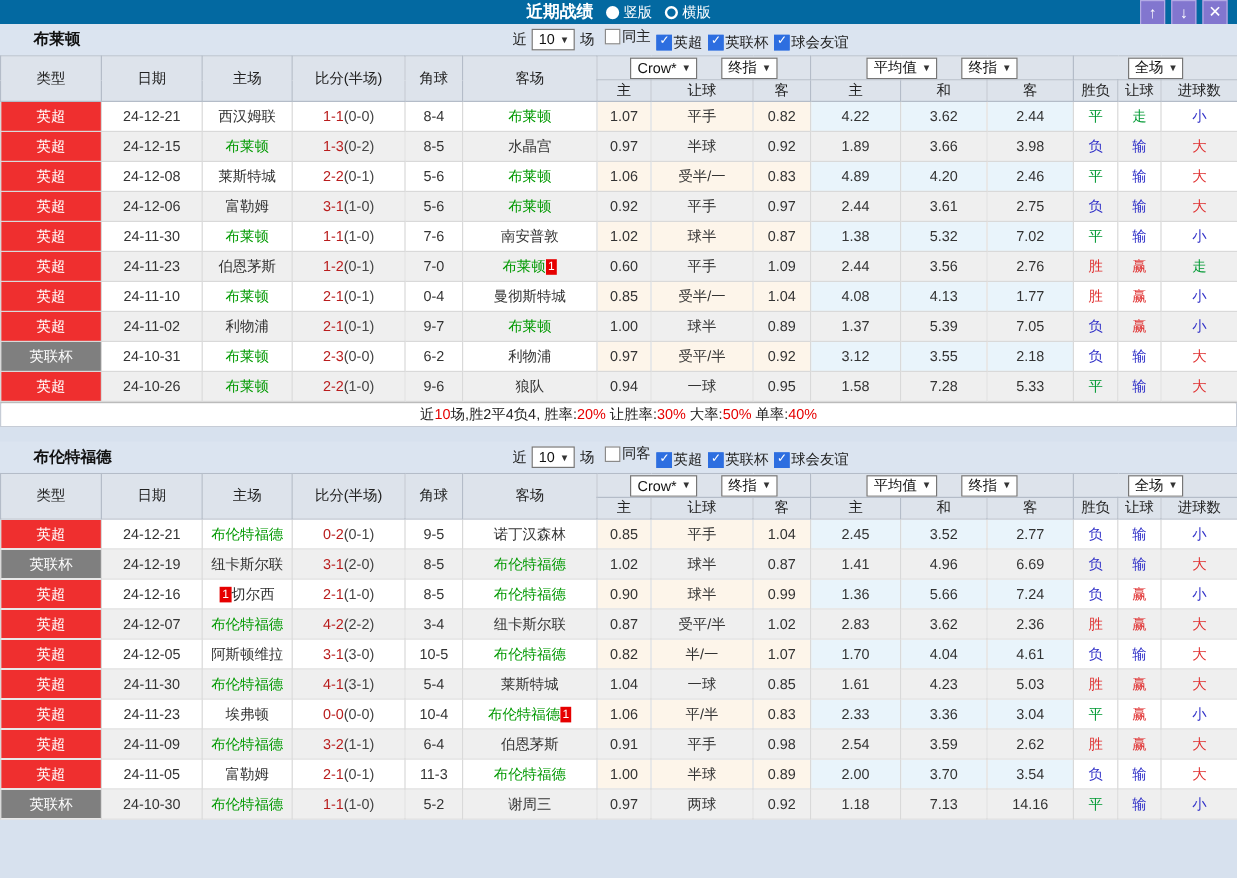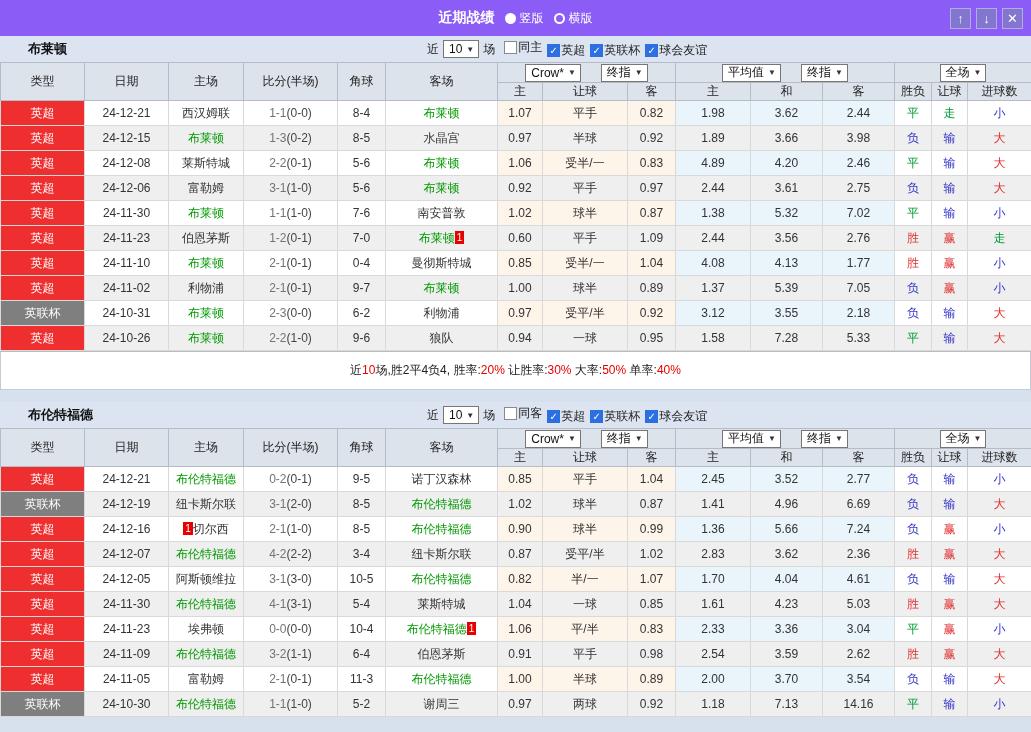--- a/index.html
+++ b/index.html
@@ -1,21 +1,21 @@
 <!DOCTYPE html>
 <html><head>
 <meta charset="utf-8">
 <style>
   * { box-sizing: border-box; }
   html,body { margin:0; padding:0; }
   body { font-family:"Liberation Sans","DejaVu Sans",sans-serif; }
   .page { width:1031px; height:732px; overflow:hidden; background:#d7e1ee; }
 
   
-  .titlebar { height:36px; background:#8b5cf6; position:relative; display:flex; align-items:center; }
+  .titlebar { height:20px; background:#0369a1; position:relative; display:flex; align-items:center; }
   .title-group { position:absolute; left:0; right:0; display:flex; justify-content:center; align-items:center; gap:10px; color:#fff; }
   .title { font-weight:bold; font-size:14px; }
   .radio-opt { display:flex; align-items:center; gap:4px; font-size:12px; cursor:pointer; }
   .radio { width:11px; height:11px; border-radius:50%; border:2px solid #fff; }
   .radio.on { background:#fff; }
   .winbtns { position:absolute; right:8px; display:flex; gap:5px; }
   .wbtn { width:21px; height:21px; background:#8276cf; border:1px solid #b3abe5; color:#fff;
           display:flex; align-items:center; justify-content:center; font-size:13px; font-weight:bold; cursor:pointer; }
 
   
@@ -36,29 +36,29 @@
   thead th { border-color:#b4bcc8; background:#dde3eb; font-weight:normal; color:#222; }
   thead tr.h1 th { height:20px; }
   thead tr.h2 th { height:17px; }
   tbody td { height:25px; }
   tbody tr:nth-child(even) td { background:#efefef; }
   tbody td.o1 { background:#fdf5ea; }
   tbody td.o2 { background:#e9f4fb; }
   tbody td.league.red  { background:#ef2f2f; color:#fff; }
   tbody td.league.gray { background:#7f7f7f; color:#fff; }
   .team span.focus { color:#009900; }
-  .ft { color:#737373; }
+  .ft { color:#b91c1c; }
   .ht { color:#444;text-align:center; }
   .badge1 { background:#e60000; color:#fff; font-size:10px; line-height:13px; padding:0 2px; display:inline-block; vertical-align:1px; }
   .win  { color:#e03030; }
   .draw { color:#009933; }
   .lose { color:#3232c8; }
   .grp-inner { display:flex; align-items:flex-start; justify-content:center; gap:20px; }
 
-  .summary { height:39px; background:#fff; border:1px solid #c6ccd6; border-top:1px solid #bbb;
+  .summary { height:21px; background:#fff; border:1px solid #c6ccd6; border-top:1px solid #bbb;
              display:flex; align-items:center; justify-content:center; font-size:12px; color:#222; }
   .summary .red { color:#e60000; }
   .gap { height:12px; background:#d7e1ee; }
 </style>
 </head>
 <body>
 
 <div class="page">
 
   <div class="titlebar">
@@ -180,21 +180,21 @@
           <tr>
           <td class="league red">英超</td>
           <td class="date">24-12-21</td>
           <td class="team home"><span>西汉姆联</span></td>
           <td class="score"><span class="ft">1-1</span><span class="ht">(0-0)</span></td>
           <td class="corners">8-4</td>
           <td class="team away"><span class="focus">布莱顿</span></td>
           <td class="odds o1">1.07</td>
           <td class="odds o1">平手</td>
           <td class="odds o1">0.82</td>
-          <td class="odds o2">1.98</td>
+          <td class="odds o2">4.22</td>
           <td class="odds o2">3.62</td>
           <td class="odds o2">2.44</td>
           <td class="oc draw">平</td>
           <td class="oc draw">走</td>
           <td class="oc lose">小</td>
         </tr>
           <tr>
           <td class="league red">英超</td>
           <td class="date">24-12-15</td>
           <td class="team home"><span class="focus">布莱顿</span></td>

